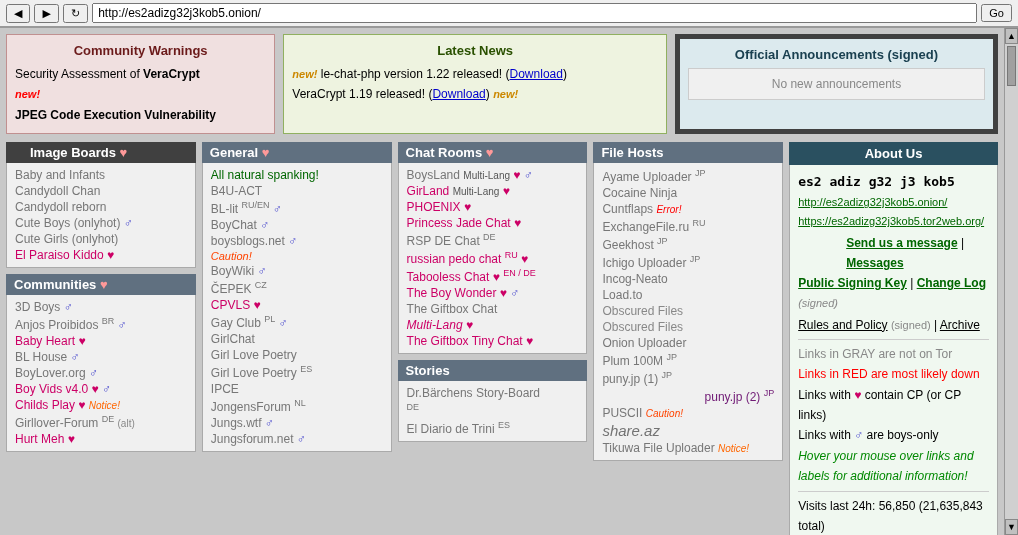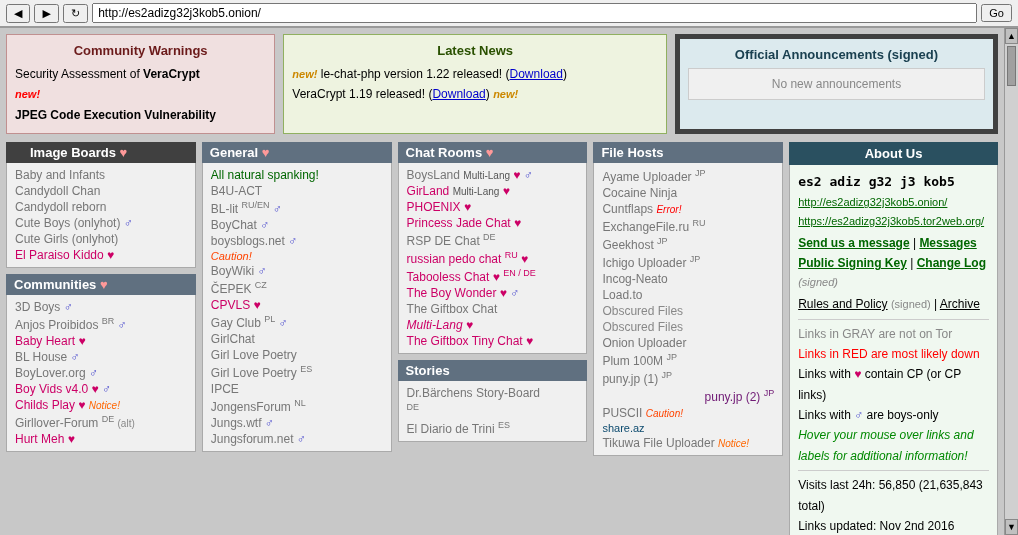--- a/index.html
+++ b/index.html
@@ -163,36 +163,36 @@
               <a href="#" style="display:block; color:#777; font-size:12px; text-decoration:none; padding:1px 0;">Ichigo Uploader <sup style="font-size:9px;">JP</sup></a>
               <a href="#" style="display:block; color:#777; font-size:12px; text-decoration:none; padding:1px 0;">Incog-Neato</a>
               <a href="#" style="display:block; color:#777; font-size:12px; text-decoration:none; padding:1px 0;">Load.to</a>
               <a href="#" style="display:block; color:#888; font-size:12px; text-decoration:none; padding:1px 0;">Obscured Files</a>
               <a href="#" style="display:block; color:#888; font-size:12px; text-decoration:none; padding:1px 0;">Obscured Files</a>
               <a href="#" style="display:block; color:#777; font-size:12px; text-decoration:none; padding:1px 0;">Onion Uploader</a>
               <a href="#" style="display:block; color:#777; font-size:12px; text-decoration:none; padding:1px 0;">Plum 100M <sup style="font-size:9px;">JP</sup></a>
               <a href="#" style="display:block; color:#777; font-size:12px; text-decoration:none; padding:1px 0;">puny.jp (1) <sup style="font-size:9px;">JP</sup></a>
               <a href="#" style="display:block; color:#701a75; font-size:12px; text-decoration:none; padding:1px 0;text-align:right;">puny.jp (2) <sup style="font-size:9px;">JP</sup></a>
               <a href="#" style="display:block; color:#777; font-size:12px; text-decoration:none; padding:1px 0;">PUSCII <span style="color:#ff4400; font-size:10px; font-style:italic;">Caution!</span></a>
-              <a href="#" style="display:block; color:#0c4a6e; font-size:11px; text-decoration:none; padding:1px 0;">share.az</a>
+              <a href="#" style="display:block; color:#737373; font-size:15px; text-decoration:none; padding:1px 0;font-style:italic;">share.az</a>
               <a href="#" style="display:block; color:#777; font-size:12px; text-decoration:none; padding:1px 0;">Tikuwa File Uploader <span style="color:#ff6600; font-size:10px; font-style:italic;">Notice!</span></a>
             </div>
           </div>
         </div>
 
         <div style="flex:1.1; min-width:0;">
           <div>
             <div style="background:#2a5060; color:white; padding:4px 8px; font-size:13px; font-weight:bold; text-align:center;">
               About Us
             </div>
             <div style="background:#f0f8f0; border:1px solid #aaa; border-top:none; padding:6px 8px; font-size:12px; line-height:1.7;">
               <div style="font-family:monospace; font-weight:bold; font-size:13px;">es2 adiz g32 j3 kob5</div>
               <a href="#" style="display:block; color:#006600; font-size:11px;">http://es2adizg32j3kob5.onion/</a>
               <a href="#" style="display:block; color:#006600; font-size:11px;">https://es2adizg32j3kob5.tor2web.org/</a>
-              <div style="margin-top:2px;">
+              <div style="margin-top:2px;margin-left:48px;">
                 <a href="#" style="color:#006600; font-weight:bold; font-size:12px;">Send us a message</a>
                 <span style="color:#000;"> | </span>
                 <a href="#" style="color:#006600; font-weight:bold; font-size:12px;">Messages</a>
               </div>
               <div>
                 <a href="#" style="color:#006600; font-weight:bold; font-size:12px;">Public Signing Key</a>
                 <span style="color:#000;"> | </span>
                 <a href="#" style="color:#006600; font-weight:bold; font-size:12px;">Change Log</a>
               </div>
               <div style="color:#888; font-size:11px; font-style:italic;">(signed)</div>

